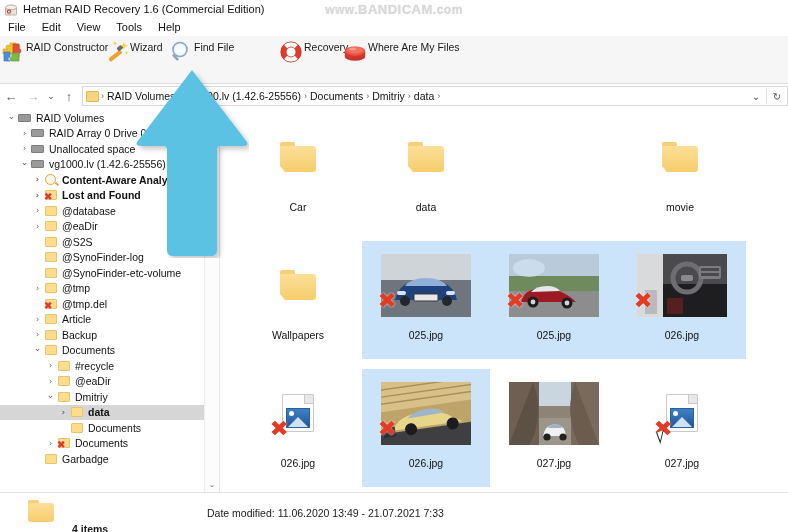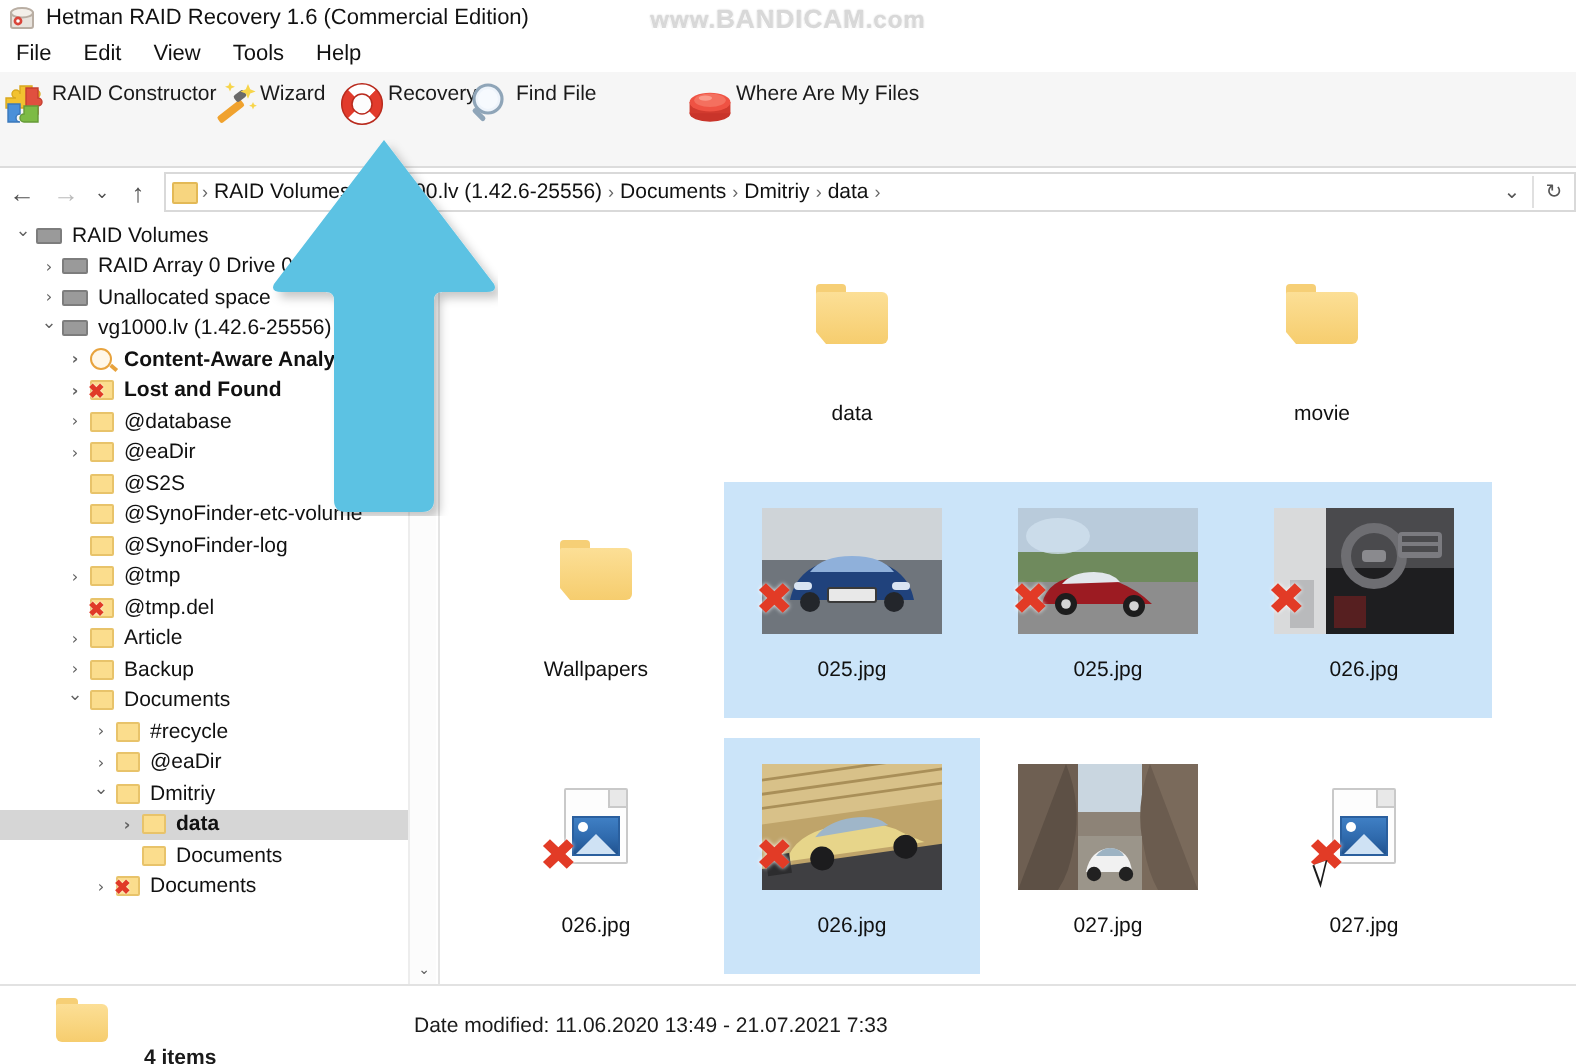--- a/index.html
+++ b/index.html
@@ -302,49 +302,49 @@
       <span class="tb-ico">
         <svg width="26" height="24" viewBox="0 0 26 24">
           <rect x="4" y="14" width="15" height="4" rx="1.2" transform="rotate(-38 11 16)" fill="#f0a22e"></rect>
           <rect x="13" y="6" width="6" height="4" rx="1.2" transform="rotate(-38 16 8)" fill="#6a6a6a"></rect>
           <path d="M20 2 l1.1 2.6 L23.8 5.7 l-2.7 1.1 L20 9.4 l-1.1-2.6 L16.2 5.7 l2.7-1.1z" fill="#f7d54a"></path>
           <path d="M11 1 l0.7 1.7 1.8 0.7 -1.8 0.7 -0.7 1.7 -0.7-1.7 -1.8-0.7 1.8-0.7z" fill="#f7d54a"></path>
           <path d="M22.5 11 l0.55 1.3 1.4 0.55 -1.4 0.55 -0.55 1.3 -0.55-1.3 -1.4-0.55 1.4-0.55z" fill="#f7d54a"></path>
         </svg>
       </span>
       <span class="tb-lbl">Wizard</span>
+    </div>
+
+    <div class="tb-btn" style="width:110px;">
+      <span class="tb-ico">
+        <svg width="26" height="24" viewBox="0 0 26 24">
+          <circle cx="12" cy="9.5" r="7" fill="#eef4fb" stroke="#8fa5b8" stroke-width="1.6"></circle>
+          <circle cx="12" cy="9.5" r="5" fill="#f7fbff" opacity="0.8"></circle>
+          <rect x="3.5" y="16" width="8" height="2.6" rx="1.3" transform="rotate(45 7.5 17.3)" fill="#8fa5b8"></rect>
+        </svg>
+      </span>
+      <span class="tb-lbl">Find File</span>
     </div>
 
     <div class="tb-btn" style="width:64px;">
       <span class="tb-ico">
         <svg width="26" height="24" viewBox="0 0 26 26">
           <circle cx="13" cy="13" r="11" fill="#e23b2c"></circle>
           <path d="M13 2 a11 11 0 0 1 7.8 3.2 l-4 4 A5.4 5.4 0 0 0 13 7.6z" fill="#fff"></path>
           <path d="M20.8 5.2 a11 11 0 0 1 0 15.6 l-4-4 a5.4 5.4 0 0 0 0-7.6z" fill="#e23b2c"></path>
           <path d="M5.2 5.2 a11 11 0 0 0 0 15.6 l4-4 a5.4 5.4 0 0 1 0-7.6z" fill="#e23b2c"></path>
           <path d="M13 2 a11 11 0 0 0-7.8 3.2 l4 4 A5.4 5.4 0 0 1 13 7.6z" fill="#fff"></path>
           <path d="M13 24 a11 11 0 0 0 7.8-3.2 l-4-4 A5.4 5.4 0 0 1 13 18.4z" fill="#fff"></path>
           <path d="M13 24 a11 11 0 0 1-7.8-3.2 l4-4 A5.4 5.4 0 0 0 13 18.4z" fill="#fff"></path>
           <circle cx="13" cy="13" r="5.4" fill="#fdfdfd"></circle>
           <circle cx="13" cy="13" r="11" fill="none" stroke="#b92b1e" stroke-width="0.8"></circle>
           <circle cx="13" cy="13" r="5.4" fill="none" stroke="#b92b1e" stroke-width="0.8"></circle>
         </svg>
       </span>
       <span class="tb-lbl">Recovery</span>
-    </div>
-
-    <div class="tb-btn" style="width:110px;">
-      <span class="tb-ico">
-        <svg width="26" height="24" viewBox="0 0 26 24">
-          <circle cx="12" cy="9.5" r="7" fill="#eef4fb" stroke="#8fa5b8" stroke-width="1.6"></circle>
-          <circle cx="12" cy="9.5" r="5" fill="#f7fbff" opacity="0.8"></circle>
-          <rect x="3.5" y="16" width="8" height="2.6" rx="1.3" transform="rotate(45 7.5 17.3)" fill="#8fa5b8"></rect>
-        </svg>
-      </span>
-      <span class="tb-lbl">Find File</span>
     </div>
 
     <div class="tb-btn" style="width:130px;">
       <span class="tb-ico">
         <svg width="26" height="24" viewBox="0 0 28 24">
           <ellipse cx="14" cy="17" rx="11" ry="4.5" fill="#c9342a"></ellipse>
           <rect x="3" y="11" width="22" height="6" fill="#d13a2e"></rect>
           <ellipse cx="14" cy="11" rx="11" ry="5" fill="#ef5243"></ellipse>
           <ellipse cx="14" cy="10" rx="8.5" ry="3.6" fill="#f4705f"></ellipse>
           <ellipse cx="11.5" cy="8.8" rx="3.6" ry="1.4" fill="#fba293" opacity="0.85"></ellipse>
@@ -458,29 +458,29 @@
               <span class="fold"></span>
             </span>
             <span class="tlbl">@S2S</span>
           </div>
           <div class="tnode">
             <span style="width: 32px; flex: 0 0 auto;"></span>
             <span class="chev"></span>
             <span class="tico">
               <span class="fold"></span>
             </span>
+            <span class="tlbl">@SynoFinder-log</span>
+          </div>
+          <div class="tnode">
+            <span style="width: 32px; flex: 0 0 auto;"></span>
+            <span class="chev"></span>
+            <span class="tico">
+              <span class="fold"></span>
+            </span>
             <span class="tlbl">@SynoFinder-etc-volume</span>
-          </div>
-          <div class="tnode">
-            <span style="width: 32px; flex: 0 0 auto;"></span>
-            <span class="chev"></span>
-            <span class="tico">
-              <span class="fold"></span>
-            </span>
-            <span class="tlbl">@SynoFinder-log</span>
           </div>
           <div class="tnode">
             <span style="width: 32px; flex: 0 0 auto;"></span>
             <span class="chev">›</span>
             <span class="tico">
               <span class="fold"></span>
             </span>
             <span class="tlbl">@tmp</span>
           </div>
           <div class="tnode">
@@ -557,42 +557,60 @@
             <span class="tlbl">Documents</span>
           </div>
           <div class="tnode">
             <span style="width: 45px; flex: 0 0 auto;"></span>
             <span class="chev">›</span>
             <span class="tico">
               <span class="fold"></span>
               <span class="redx">✖</span>
             </span>
             <span class="tlbl">Documents</span>
+          </div>
+          <div class="tnode">
+            <span style="width: 32px; flex: 0 0 auto;"></span>
+            <span class="chev"></span>
+            <span class="tico">
+              <span class="fold"></span>
+            </span>
+            <span class="tlbl">Garbadge</span>
           </div>
         </div>
       <div class="tscroll">
         <div class="sb-arrow" style="position:absolute;top:0;">⌃</div>
         <div class="sb-thumb" style="top:22px;height:42px;"></div>
         <div class="sb-arrow" style="position:absolute;bottom:0;">⌄</div>
       </div>
     </div>
 
     <div class="file-pane">
       <div class="grid" id="file-grid">
-          <div class="cell" style="left: 128px; top: 0px;">
+          <div class="cell" style="left: 0px; top: 0px;">
             <div class="cell-ico">
               <span class="bigfolder">
                 <span class="tab"></span>
                 <span class="body"></span>
                 <span class="flap"></span>
               </span>
             </div>
+            <div class="cell-lbl">Car</div>
+          </div>
+          <div class="cell" style="left: 128px; top: 0px;">
+            <div class="cell-ico">
+              <span class="bigfolder">
+                <span class="tab"></span>
+                <span class="body"></span>
+                <span class="flap"></span>
+              </span>
+            </div>
             <div class="cell-lbl">data</div>
           </div>
-          <div class="cell" style="left: 363px; top: 0px;">
+          <div class="cell" style="left: 382px; top: 0px;">
             <div class="cell-ico">
               <span class="bigfolder">
                 <span class="tab"></span>
                 <span class="body"></span>
                 <span class="flap"></span>
               </span>
             </div>
             <div class="cell-lbl">movie</div>
           </div>
           <div class="cell" style="left: 0px; top: 128px;">

